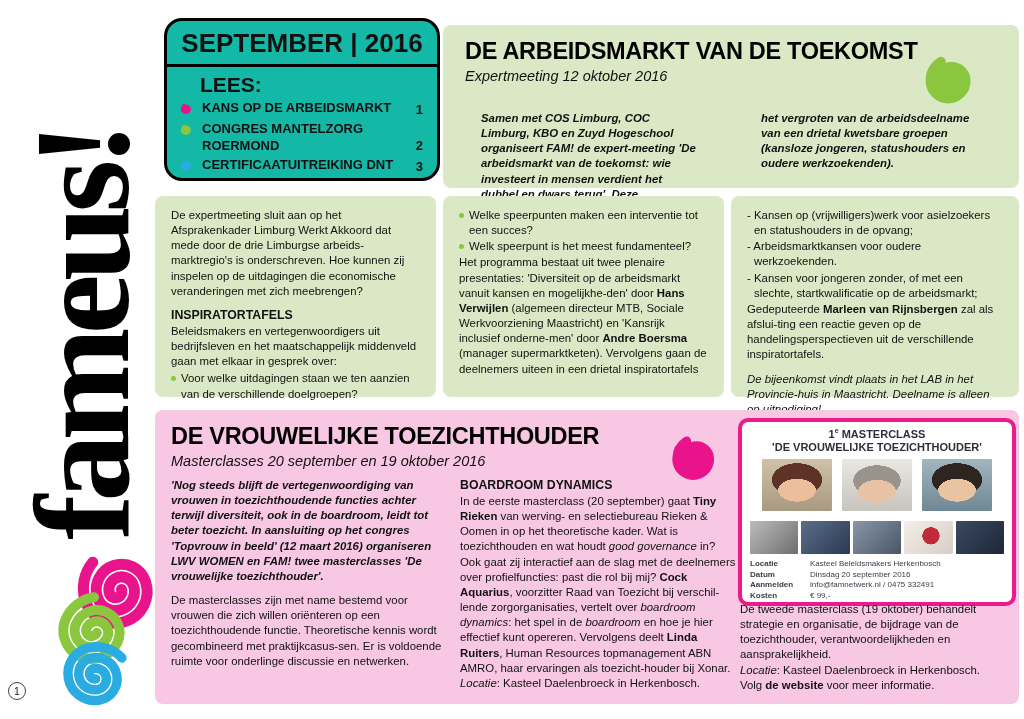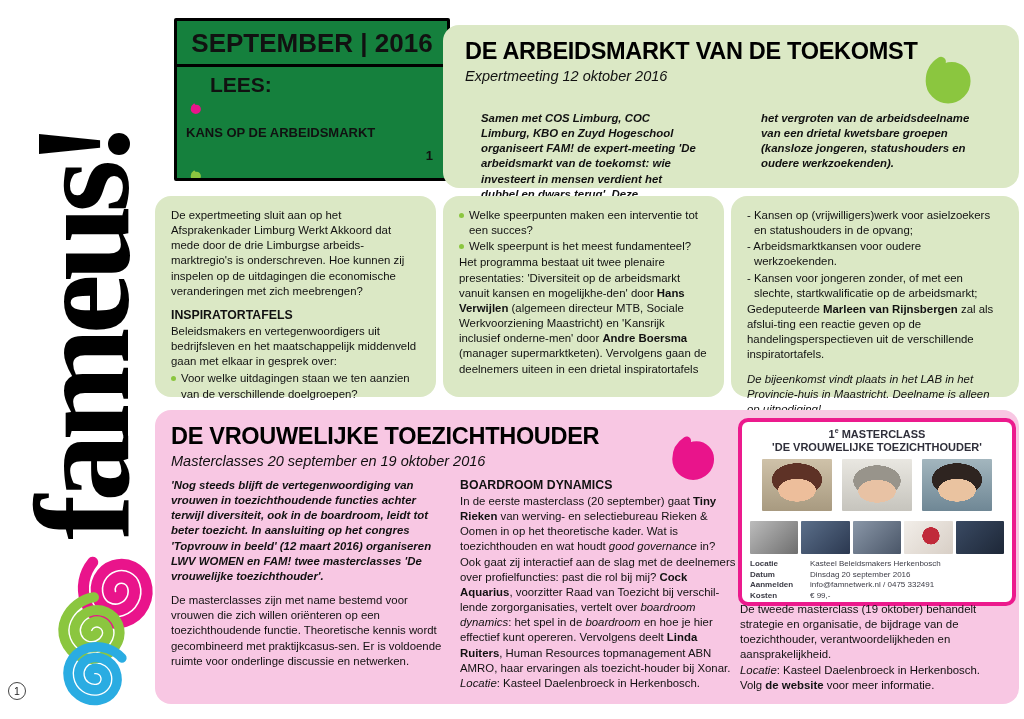--- a/index.html
+++ b/index.html
@@ -11,32 +11,32 @@
       font-family:"Liberation Serif",serif;font-weight:bold;font-size:136px;line-height:1;
       letter-spacing:-7px;white-space:nowrap;color:#000;}
   .spiral{position:absolute;}
   .sp-pink-big{left:38px;top:512px;width:158px;height:158px;color:#e9148b;transform:rotate(-18deg);}
   .sp-green-big{left:22px;top:560px;width:142px;height:142px;color:#8bc63f;transform:rotate(24deg);}
   .sp-blue-big{left:28px;top:608px;width:134px;height:134px;color:#2aace2;transform:rotate(80deg);}
   .page-num{position:absolute;left:8px;top:682px;width:16px;height:16px;border:1.5px solid #444;
       border-radius:50%;font-size:10.5px;display:flex;align-items:center;justify-content:center;color:#222;}
 
   
-  .issue-box{position:absolute;left:174px;top:18px;width:276px;height:163px;background:#15803d;
-      border:3.5px solid #000;border-radius:2px;overflow:hidden;box-sizing:border-box;}
+  .issue-box{position:absolute;left:164px;top:18px;width:276px;height:163px;background:#14b8a6;
+      border:3.5px solid #000;border-radius:18px;overflow:hidden;box-sizing:border-box;}
   .issue-title{font-weight:800;font-size:26px;text-align:center;padding:7px 0 5px;border-bottom:3.5px solid #000;}
   .issue-body{padding:5px 14px 0 9px;}
   .lees{font-weight:800;font-size:21px;margin:1px 0 3px 24px;}
-  .toc-row{display:flex;align-items:flex-start;gap:6px;font-weight:700;font-size:13px;line-height:1.3;margin-bottom:2px;cursor:pointer;flex-direction:column;}
+  .toc-row{display:flex;align-items:flex-start;gap:6px;font-weight:700;font-size:13px;line-height:1.3;margin-bottom:2px;cursor:pointer;}
   .ticon{position:static;width:20px;height:20px;flex:none;margin-top:-1px;}
   .toc-label{flex:1;}
   .toc-page{align-self:flex-end;}
 
   
-  .box{position:absolute;border-radius:16px;box-sizing:border-box;}
+  .box{position:absolute;border-radius:8px;box-sizing:border-box;}
   .g{background:#dbe8c5;}
   .box h1{font-size:23.5px;font-weight:800;margin:0;letter-spacing:-0.3px;color:#000;}
   .subtitle{font-style:italic;font-size:14.5px;margin-top:3px;color:#111;}
   .box p{font-size:11.4px;line-height:1.33;margin:0 0 9px;}
   .box h3{font-size:12.3px;font-weight:800;margin:0 0 2px;}
   .bullet{display:flex;gap:5px;font-size:11.4px;line-height:1.33;margin-bottom:1px;}
   .dot{width:5px;height:5px;border-radius:50%;background:#8bc63f;margin-top:4.5px;flex:none;}
   .dash{padding-left:7px;text-indent:-7px;font-size:11.4px;line-height:1.33;margin-bottom:1px;}
   .dash::before{content:"- ";}
   .introb{font-weight:bold;font-style:italic;font-size:12.6px;line-height:1.27;}

